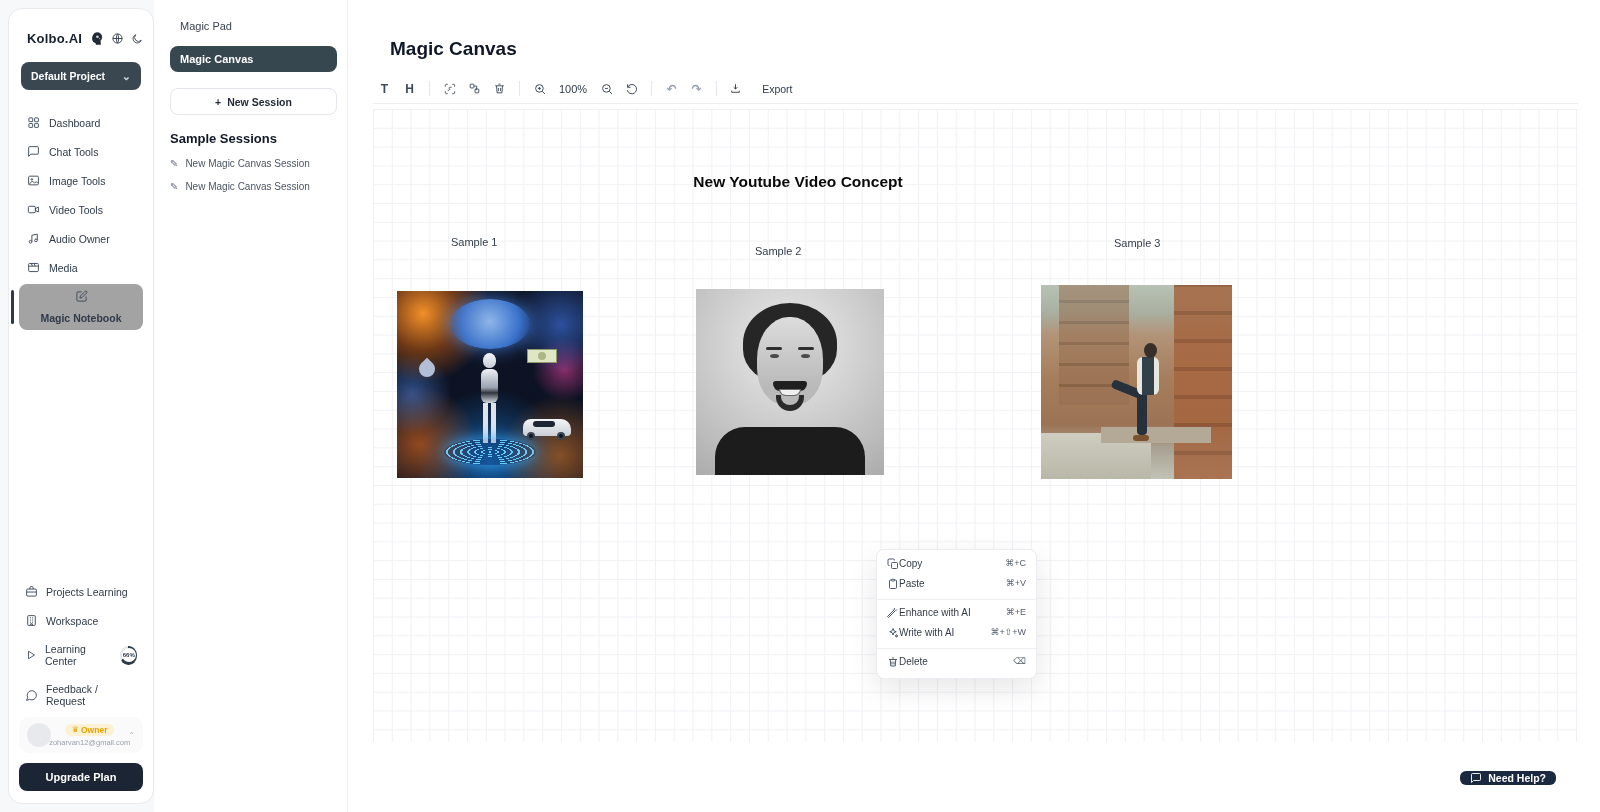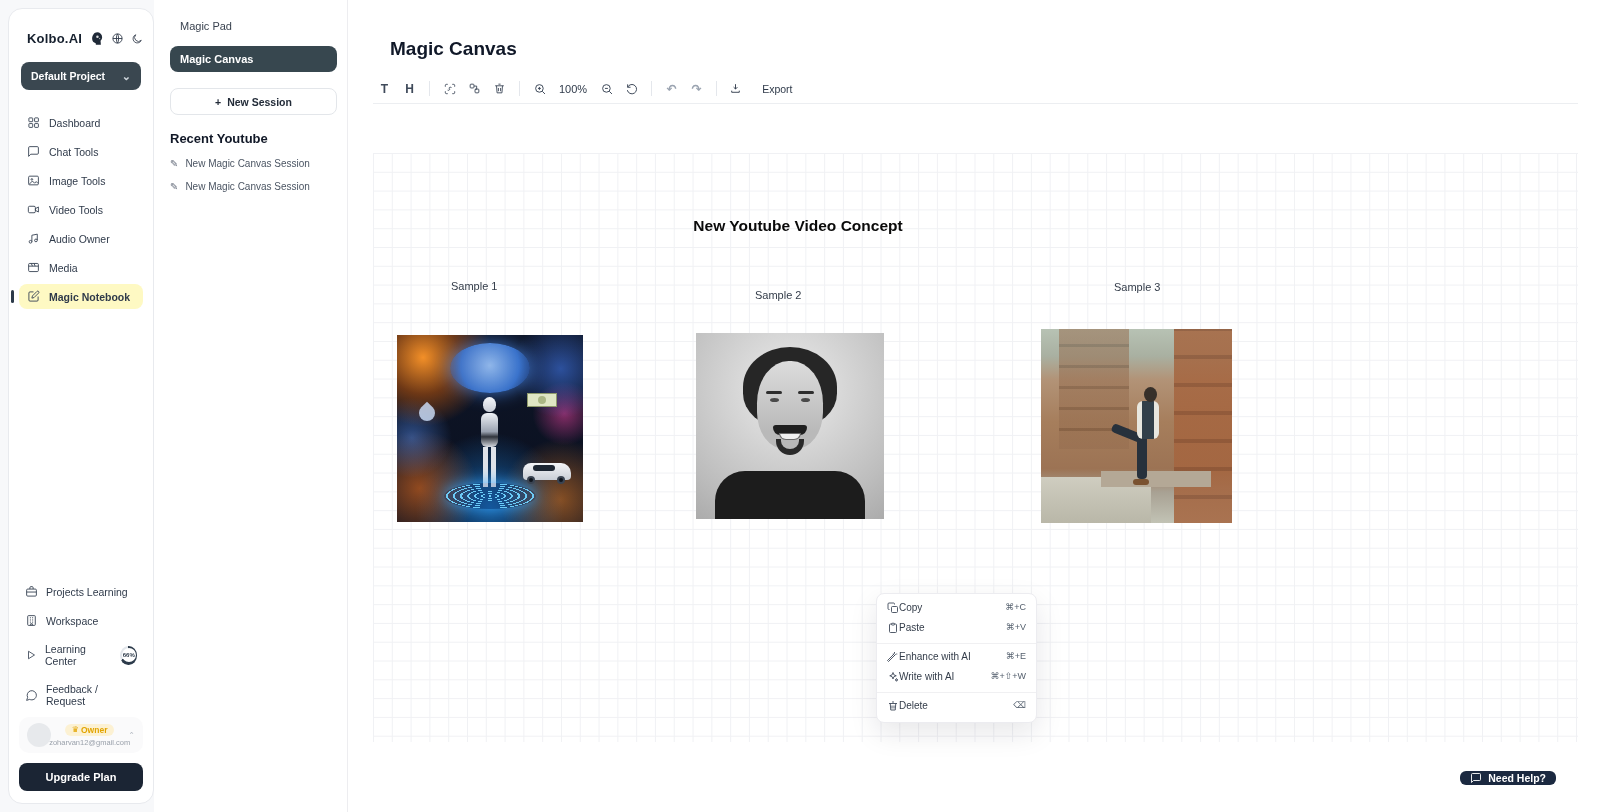--- a/index.html
+++ b/index.html
@@ -15,21 +15,21 @@
   .brand-row svg { flex:0 0 auto; }
   .top-icon { color:#2b3545; display:flex; }
   .project-btn { margin:16px 2px 0 2px; height:28px; background:#3a4750; color:#fff; border:none;
                  border-radius:8px; display:flex; align-items:center; justify-content:space-between;
                  padding:0 10px; font-size:10.5px; font-weight:bold; cursor:pointer; }
   .project-btn .chev { font-size:11px; color:#cfd6dc; }
   .nav { margin-top:20px; display:flex; flex-direction:column; gap:4px; }
   .nav-item { position:relative; display:flex; align-items:center; gap:9px; padding:6px 8px;
               font-size:10.5px; color:#2f3a4a; border-radius:8px; cursor:pointer; }
   .nav-item .icon { display:flex; color:#3b4656; }
-  .nav-item.active { background:#fef9c3; font-weight:bold; }
+  .nav-item.active { background:#a3a3a3; font-weight:bold;flex-direction:column; }
   .nav-item.active::before { content:""; position:absolute; left:-8px; top:6px; bottom:6px; width:3px;
               background:#2c3a4a; border-radius:2px; }
   .sidebar .spacer { flex:1; }
   .footer-nav { display:flex; flex-direction:column; gap:8px; padding-bottom:6px; }
   .footer-item { display:flex; align-items:center; gap:8px; font-size:10.5px; color:#2f3a4a;
                  padding:4px 6px; cursor:pointer; }
   .footer-item .icon { display:flex; color:#3b4656; }
   .ring { width:19px; height:19px; border-radius:50%; margin-left:2px;
           background:conic-gradient(#2c3a4a 0 238deg,#e2e6eb 238deg 360deg);
           display:flex; align-items:center; justify-content:center; }
@@ -70,21 +70,21 @@
   .tb-btn.dim { color:#9aa3b0; }
   .tb-sep { width:1px; height:15px; background:#e4e7ec; margin:0 6px; }
   .tb-zoom { font-size:11px; color:#2f3a4a; padding:0 6px; }
   .tb-export { display:flex; align-items:center; gap:20px; font-size:10.5px; color:#2f3a4a;
                cursor:pointer; padding:0 4px; }
 
   
   .canvas { position:absolute; left:25px; top:109px; right:22px; bottom:70px; background:#fff;
             background-image:linear-gradient(to right,#f0f1f4 1px,transparent 1px),
                              linear-gradient(to bottom,#f0f1f4 1px,transparent 1px);
-            background-size:18.8px 18.8px;margin-top:44px; }
+            background-size:18.8px 18.8px; }
   .canvas-heading { position:absolute; left:300px; top:64px; width:250px; text-align:center;
                     font-size:15.5px; font-weight:bold; color:#0a0a0a; cursor:pointer; }
   .sample-label { position:absolute; font-size:11px; color:#333c49; cursor:pointer; }
   .sl1 { left:78px; top:127px; } .sl2 { left:382px; top:136px; } .sl3 { left:741px; top:128px; }
 
   .canvas-img { position:absolute; overflow:hidden; cursor:pointer; }
   
   .img1 { left:24px; top:182px; width:186px; height:187px;
           background:radial-gradient(circle at 14% 12%,rgba(255,150,40,.95),rgba(255,110,0,.4) 16%,transparent 30%),
                      radial-gradient(circle at 88% 18%,rgba(70,130,255,.55),transparent 22%),
@@ -333,21 +333,21 @@
     <button class="upgrade-btn">Upgrade Plan</button>
   </aside>
 
   <aside class="session-panel">
     <div class="sp-item">Magic Pad</div>
     <div class="sp-item-active">Magic Canvas</div>
     <button class="new-session-btn">
       <span>+</span>
       <span>New Session</span>
     </button>
-    <div class="recent-heading">Recent Youtube</div>
+    <div class="recent-heading">Sample Sessions</div>
     <div class="recent-list">
       <div class="recent-item">
         <span class="pencil">✎</span>
         <span>New Magic Canvas Session</span>
       </div>
       <div class="recent-item">
         <span class="pencil">✎</span>
         <span>New Magic Canvas Session</span>
       </div>
     </div>

